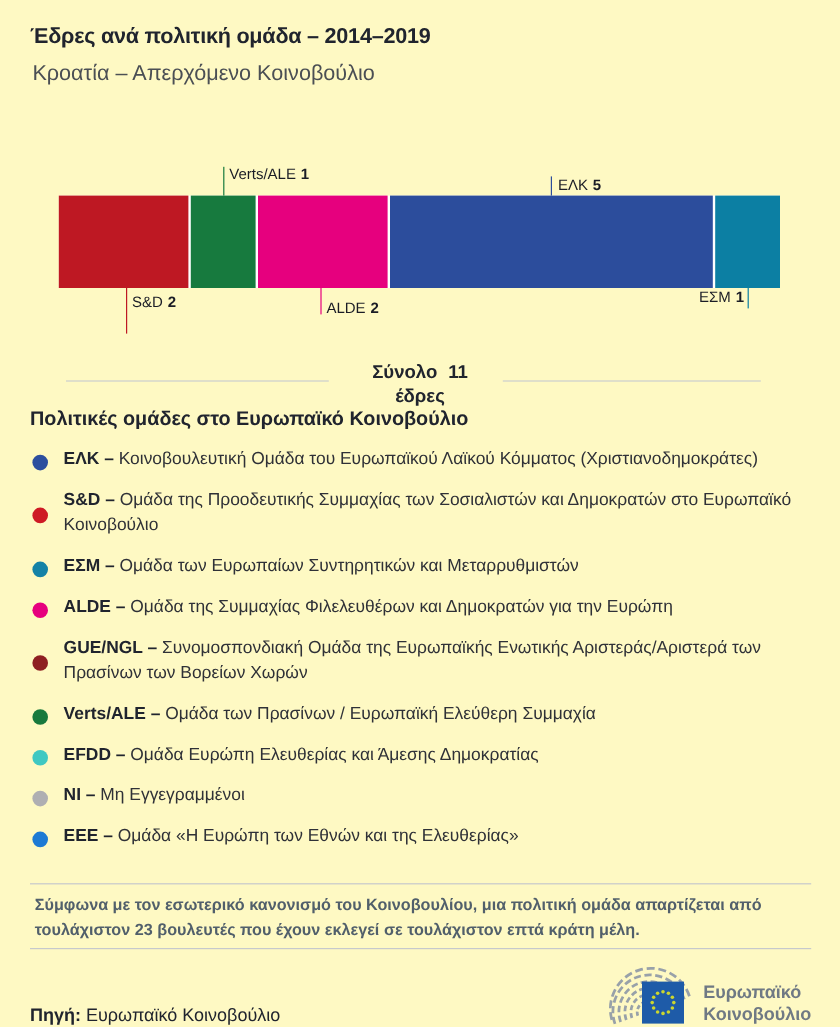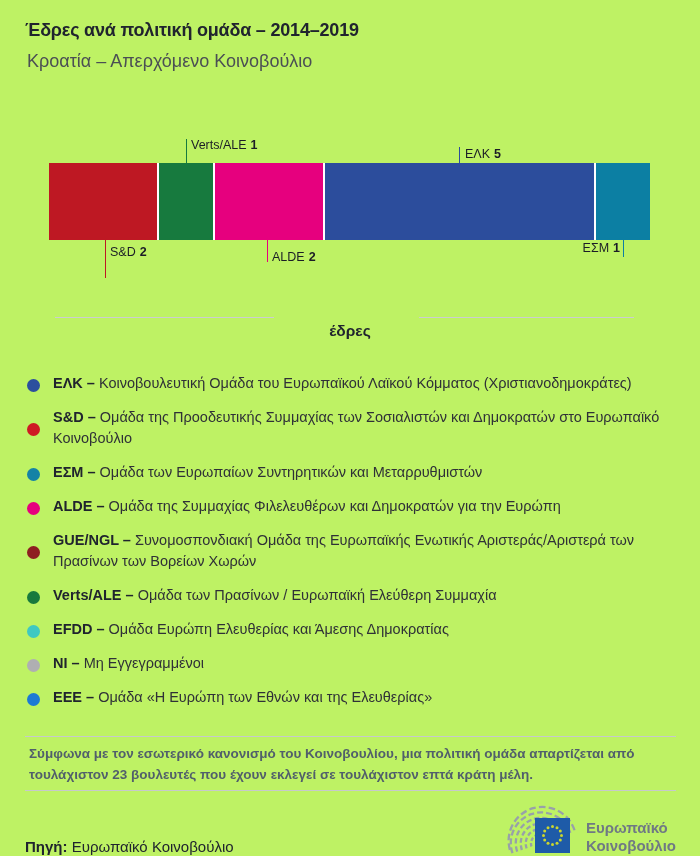--- a/index.html
+++ b/index.html
@@ -1,16 +1,16 @@
 <!DOCTYPE html>
 <html><head>
 <meta charset="utf-8">
 <style>
   html,body{margin:0;padding:0;background:#ffffff;}
-  #page{position:relative;width:700px;height:856px;background:#bef264;overflow:hidden;
+  #page{position:relative;width:700px;height:856px;background:#fef9c3;overflow:hidden;
         font-family:"Liberation Sans","DejaVu Sans",sans-serif;color:#20242E;}
 
   
   .title{position:absolute;top:20px;left:25px;font-size:18px;font-weight:bold;color:#20242E;letter-spacing:-0.2px;}
   .subtitle{position:absolute;top:51px;left:27px;font-size:18px;font-weight:normal;color:#4B4F54;}
 
   
   .bar{position:absolute;left:49px;top:163px;width:601px;height:77px;display:flex;gap:2px;background:#ffffff;}
   .bar .seg{height:100%;}
 
@@ -81,22 +81,24 @@
   <div class="clabel cl-sd-label"><span>S&amp;D</span><b>2</b></div>
 
   <div class="cline cl-alde-line"></div>
   <div class="clabel cl-alde-label"><span>ALDE</span><b>2</b></div>
 
   <div class="cline cl-esm-line"></div>
   <div class="clabel cl-esm-label"><span>ΕΣΜ</span><b>1</b></div>
 
   <div class="total-line left"></div>
   <div class="total-line right"></div>
+  <div class="total-row1"><span>Σύνολο</span><span class="tv">11</span></div>
   <div class="total-row2">έδρες</div>
 
+  <div class="legend-heading">Πολιτικές ομάδες στο Ευρωπαϊκό Κοινοβούλιο</div>
   <div class="legend">
       <div class="legend-item">
         <span class="dot" style="background: rgb(44, 79, 158);"></span>
         <span class="legend-text"><strong>ΕΛΚ – </strong>Κοινοβουλευτική Ομάδα του Ευρωπαϊκού Λαϊκού Κόμματος (Χριστιανοδημοκράτες)</span>
       </div>
       <div class="legend-item">
         <span class="dot" style="background: rgb(206, 26, 36);"></span>
         <span class="legend-text"><strong>S&amp;D – </strong>Ομάδα της Προοδευτικής Συμμαχίας των Σοσιαλιστών και Δημοκρατών στο Ευρωπαϊκό Κοινοβούλιο</span>
       </div>
       <div class="legend-item">

